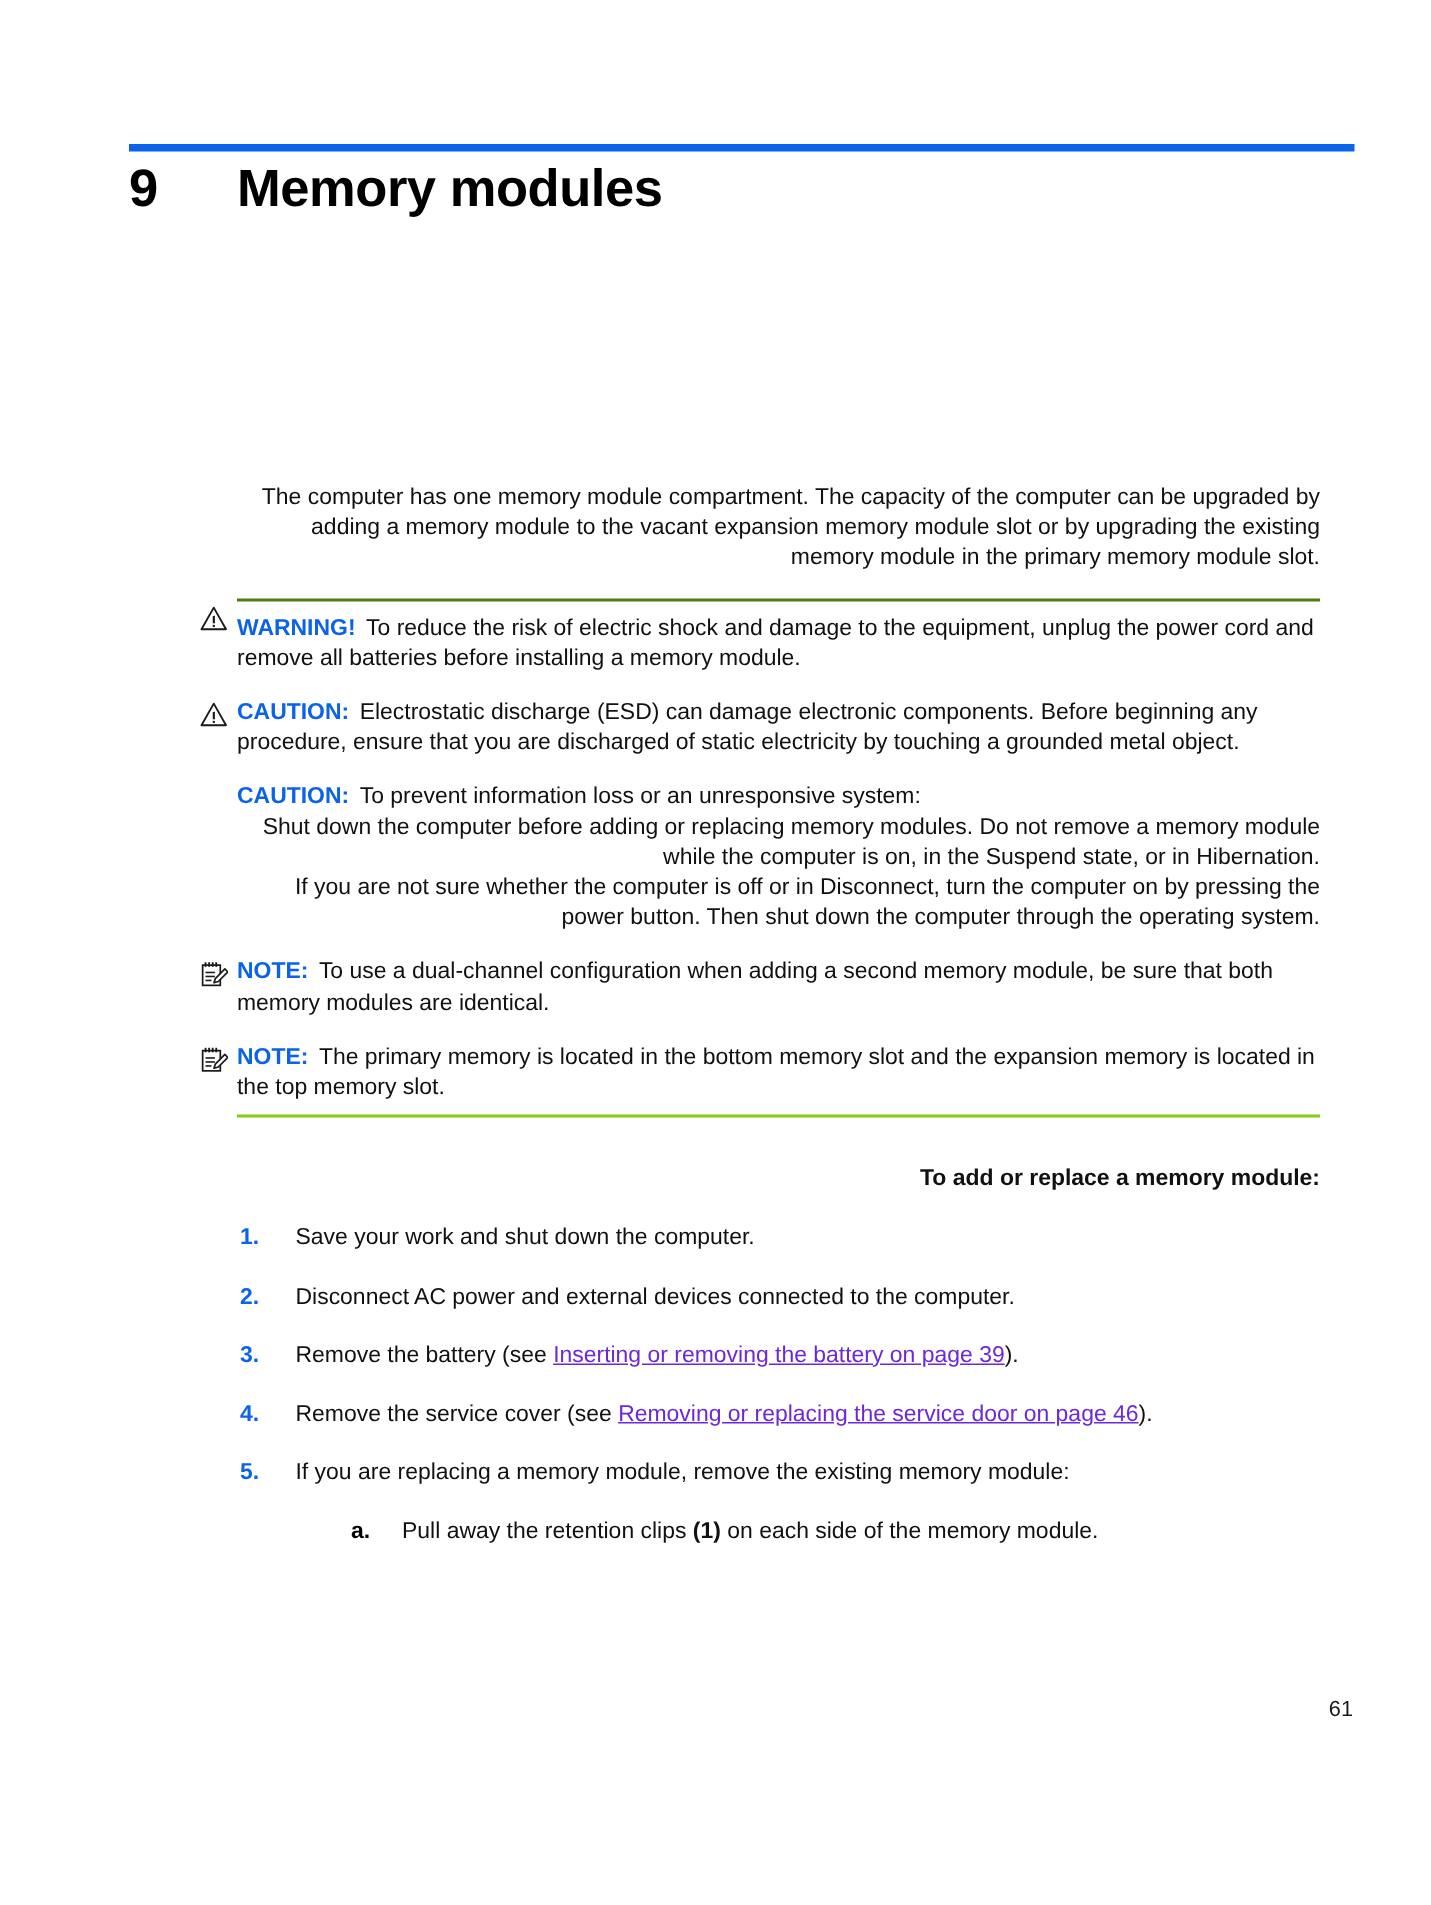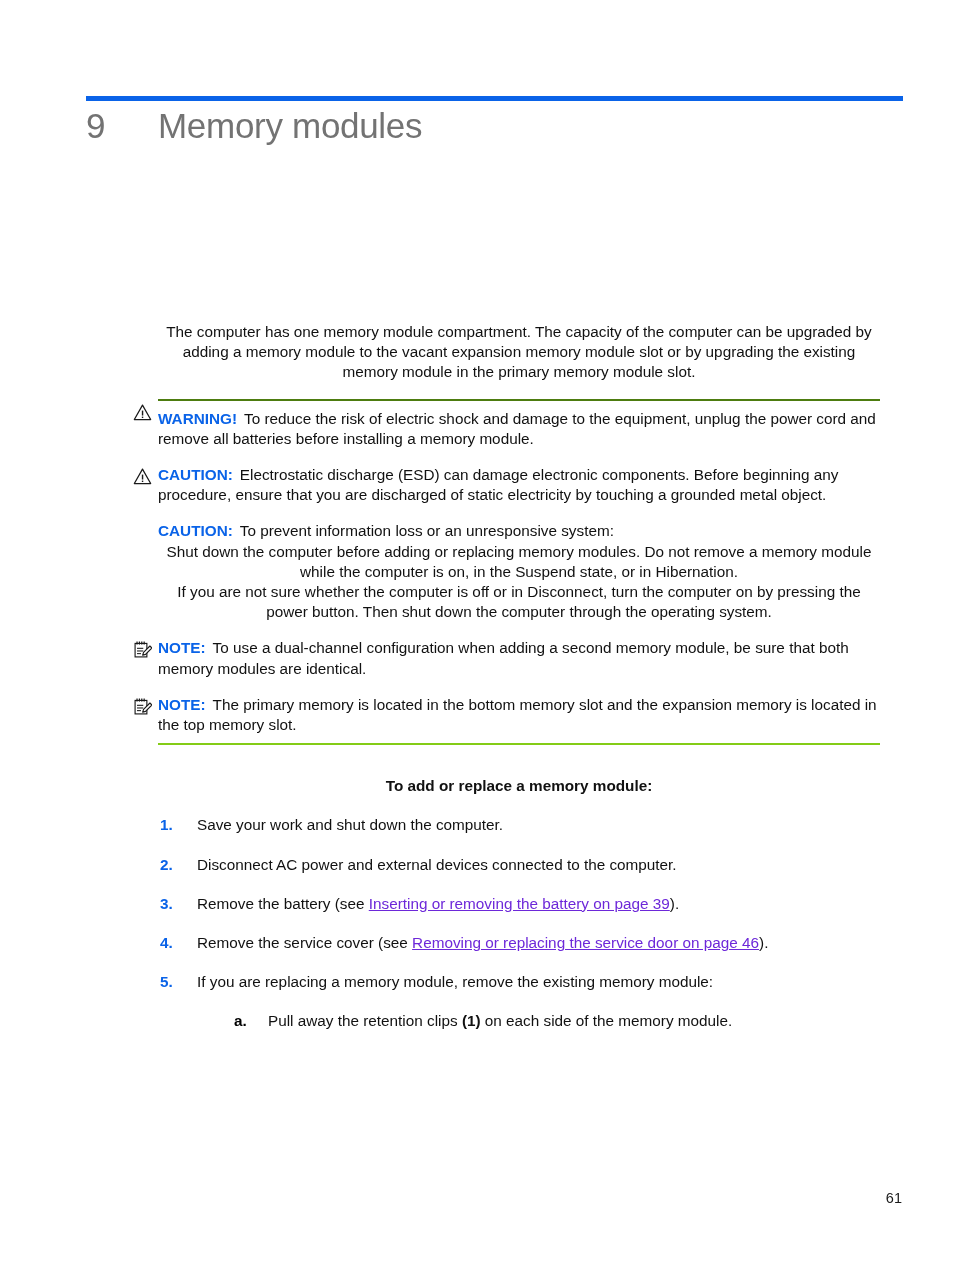--- a/index.html
+++ b/index.html
@@ -32,22 +32,22 @@
     width: 817px;
     height: 5px;
     background: #0a63e8;
   }
   .chapter-title {
     position: absolute;
     left: 86px;
     top: 106px;
     width: 820px;
     font-size: 35px;
-    font-weight: normal;
-    color: #737373;
+    font-weight: bold;
+    color: #000000;
     letter-spacing: -0.3px;
     white-space: nowrap;
   }
   .chapter-num {
     display: inline-block;
     width: 72px;
   }
 
   
   .content {
@@ -55,21 +55,21 @@
     left: 158px;
     top: 322px;
     width: 722px;
   }
 
   p.body {
     margin: 0;
     font-size: 15.3px;
     line-height: 20.2px;
     color: #111111;
-    text-align: center;
+    text-align: right;
   }
 
   .gap-para  { margin-top: 17px; }
 
   
   .admon {
     position: relative;
     padding-left: 0;
     margin: 0;
   }
@@ -151,21 +151,21 @@
   a.xref {
     color: #6d28d9;
     text-decoration: underline;
   }
   .b { font-weight: bold; }
 
   
   .page-number {
     position: absolute;
     right: 52px;
-    top: 1190px;
+    top: 1132px;
     font-size: 14.5px;
     color: #1a1a1a;
   }
 </style>
 </head>
 <body>
 
 <div class="page">
 
   <div class="chapter-rule"></div>

